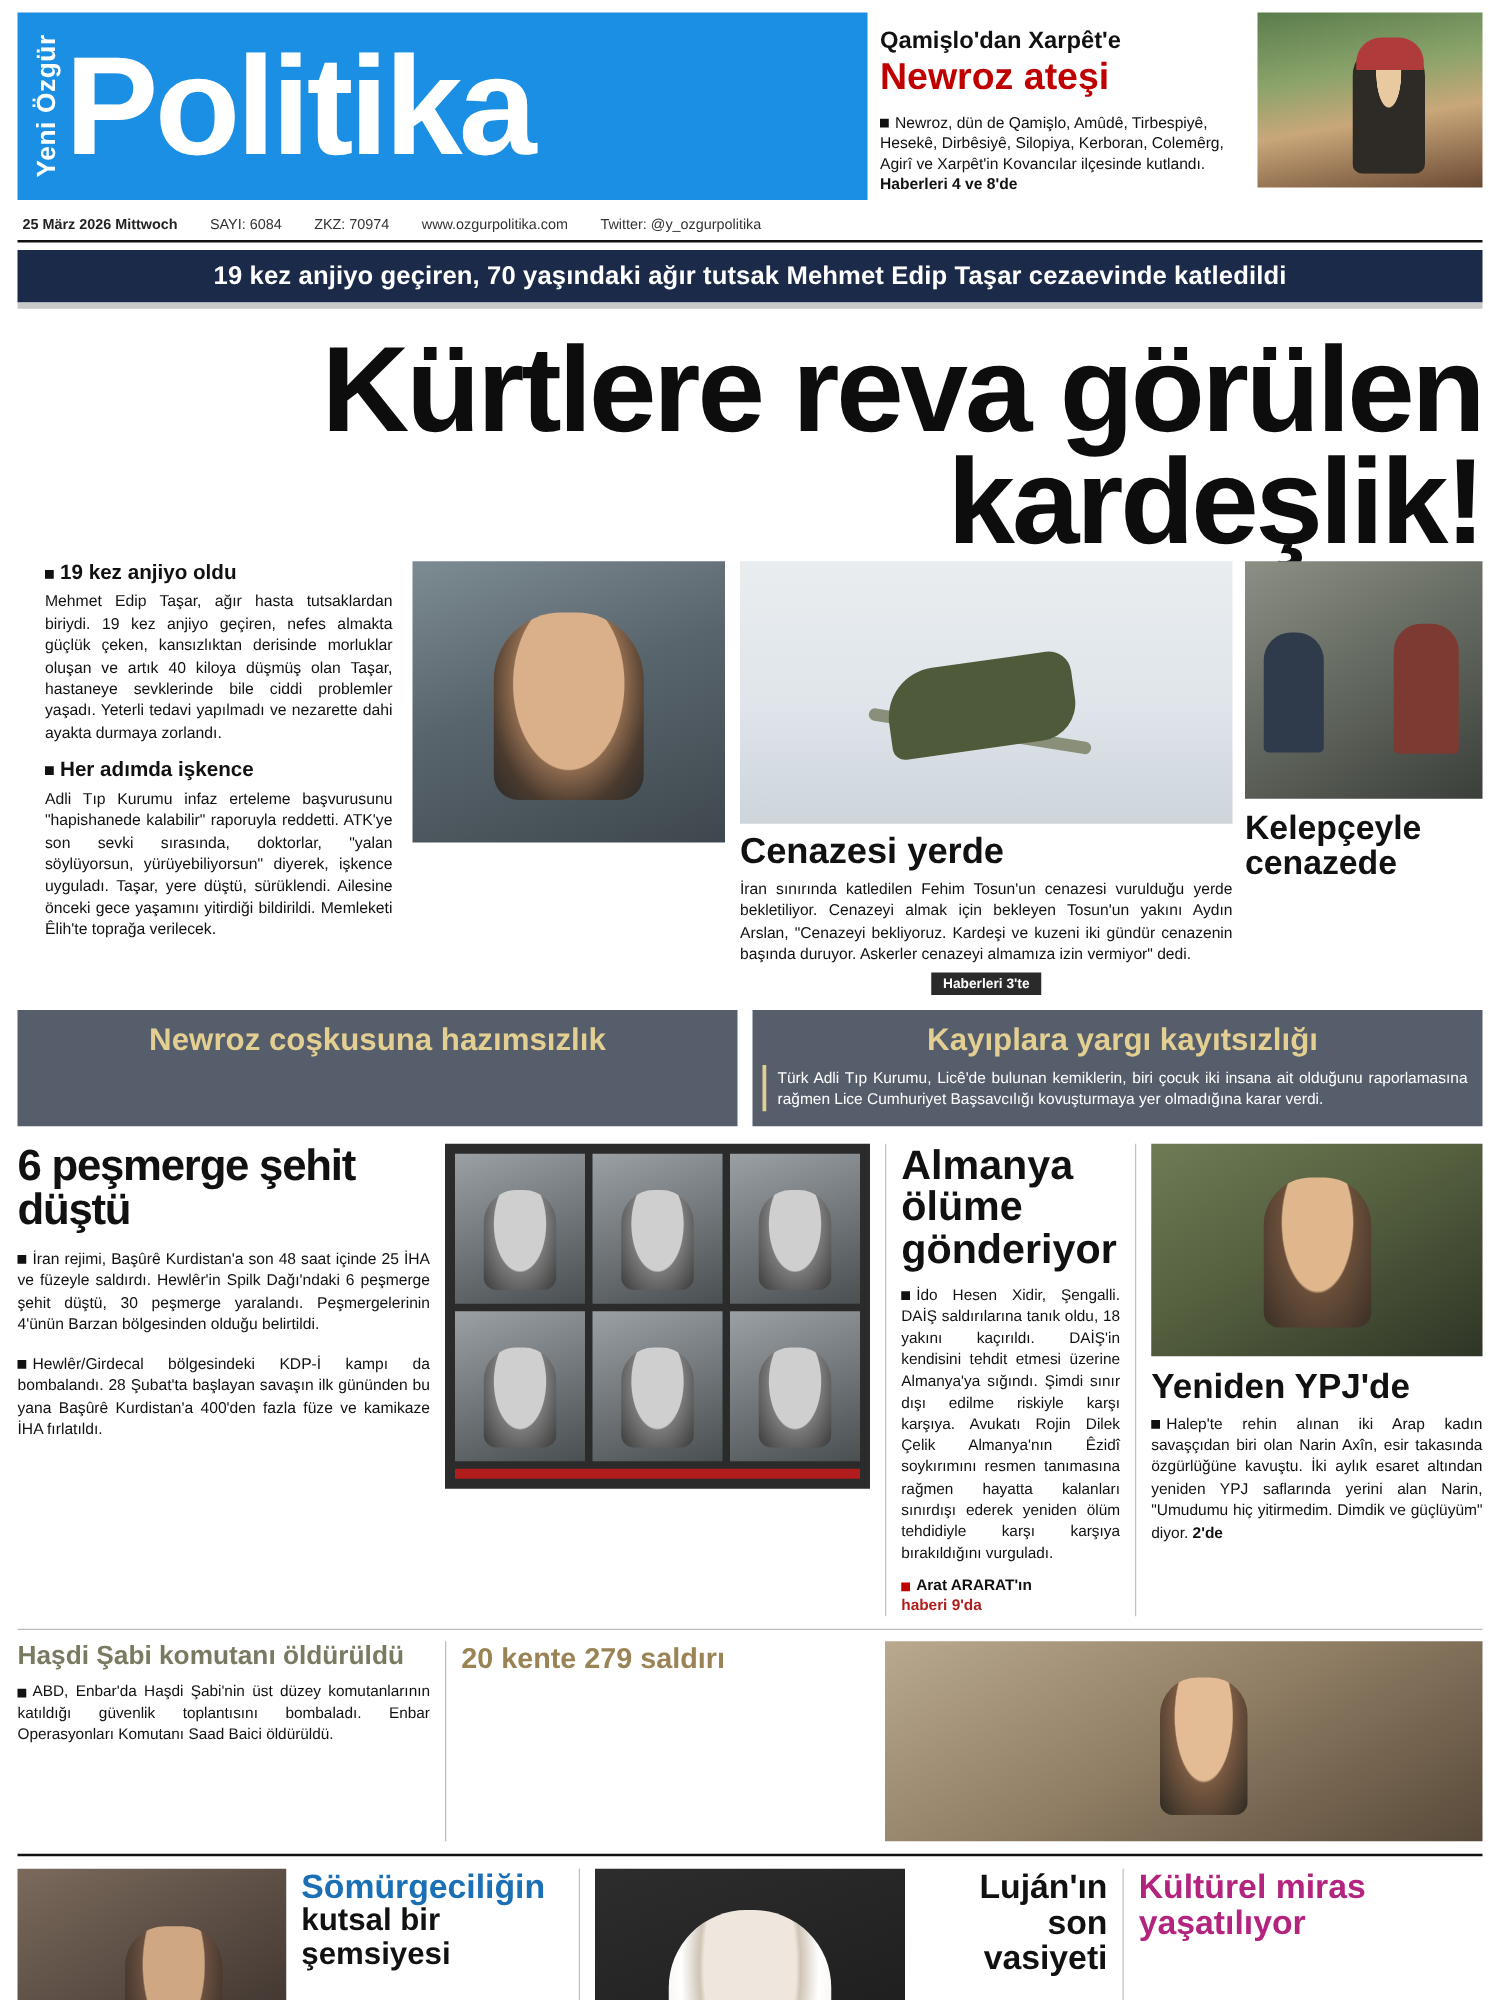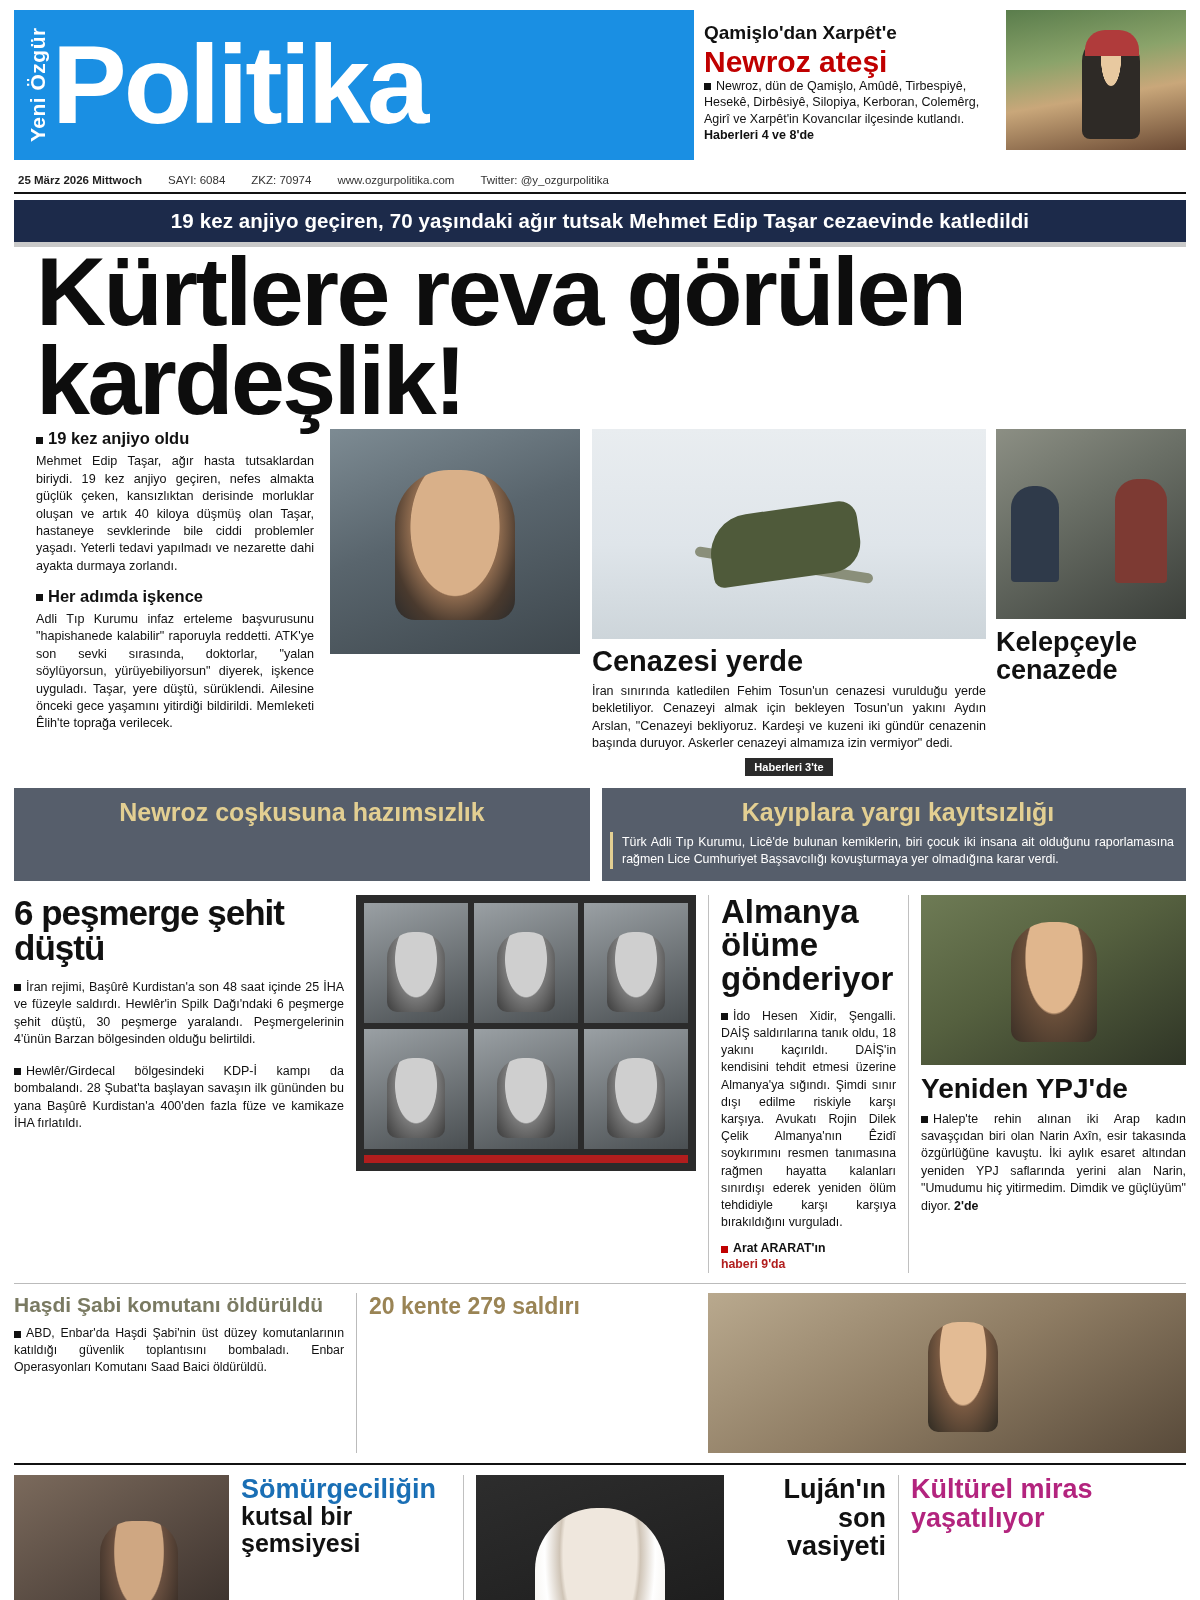--- a/index.html
+++ b/index.html
@@ -25,21 +25,21 @@
     padding-right: 4px;
   }
   .logo-main {
     color: #ffffff; font-weight: bold; font-size: 112px; line-height: 0.95;
     letter-spacing: -3px; margin-left: 2px; font-family: "Liberation Sans", sans-serif;
   }
   .top-right { flex: 1; display: flex; gap: 8px; }
   .tr-text { flex: 1; padding-top: 12px; }
   .tr-kicker { font-size: 19px; color: #111; font-weight: 600; }
   .tr-title { font-size: 30px; color: #c00000; font-weight: bold; margin-top: 2px; line-height: 1.05; }
-  .tr-body { font-size: 12.5px; line-height: 1.33; margin-top: 0; color: #111; }
+  .tr-body { font-size: 12.5px; line-height: 1.33; margin-top: 12px; color: #111; }
   .sq { display: inline-block; width: 7px; height: 7px; background: #111; margin-right: 5px; vertical-align: middle; }
   .sq-red { background: #c00000; }
   .tr-photo {
     width: 180px; height: 140px;
     background: linear-gradient(170deg,#5a7d4c 0%, #8aa36a 35%, #c9a77a 60%, #6b4a34 100%);
     position: relative; overflow: hidden;
   }
   .tr-photo::after{
     content:""; position:absolute; left:42%; top:18%; width:58px; height:104px;
     background: radial-gradient(ellipse at 50% 22%, #e8c9a0 0 24%, transparent 25%),
@@ -63,21 +63,21 @@
   .banner {
     background: #1c2a4a; color: #fff; text-align: center;
     font-size: 20.5px; font-weight: bold; padding: 9px 10px; margin-top: 6px;
     letter-spacing: .1px;
   }
   .banner-shadow { height: 5px; background: #c9c9c9; margin: 0 0 0 0; }
 
   
   .headline {
     font-size: 97px; font-weight: bold; line-height: 0.92;
-    letter-spacing: -2.5px; padding: 0 0 0 22px; color: #0d0d0d;
+    letter-spacing: -2.5px; padding: 20px 0 0 22px; color: #0d0d0d; text-align: right;
   }
 
   
   .lead { display: flex; gap: 12px; margin-top: 4px; }
   .lead-left { width: 300px; padding-left: 22px; }
   .lead-sub { font-size: 16.5px; font-weight: bold; margin-bottom: 5px; }
   .lead-p { font-size: 12.6px; line-height: 1.38; margin-bottom: 12px; color: #111; text-align: justify; }
   .portrait {
     width: 250px; height: 225px; margin-left: 4px; flex: none;
     background: linear-gradient(160deg,#7d8b93 0%, #59656d 45%, #3e474d 100%);

